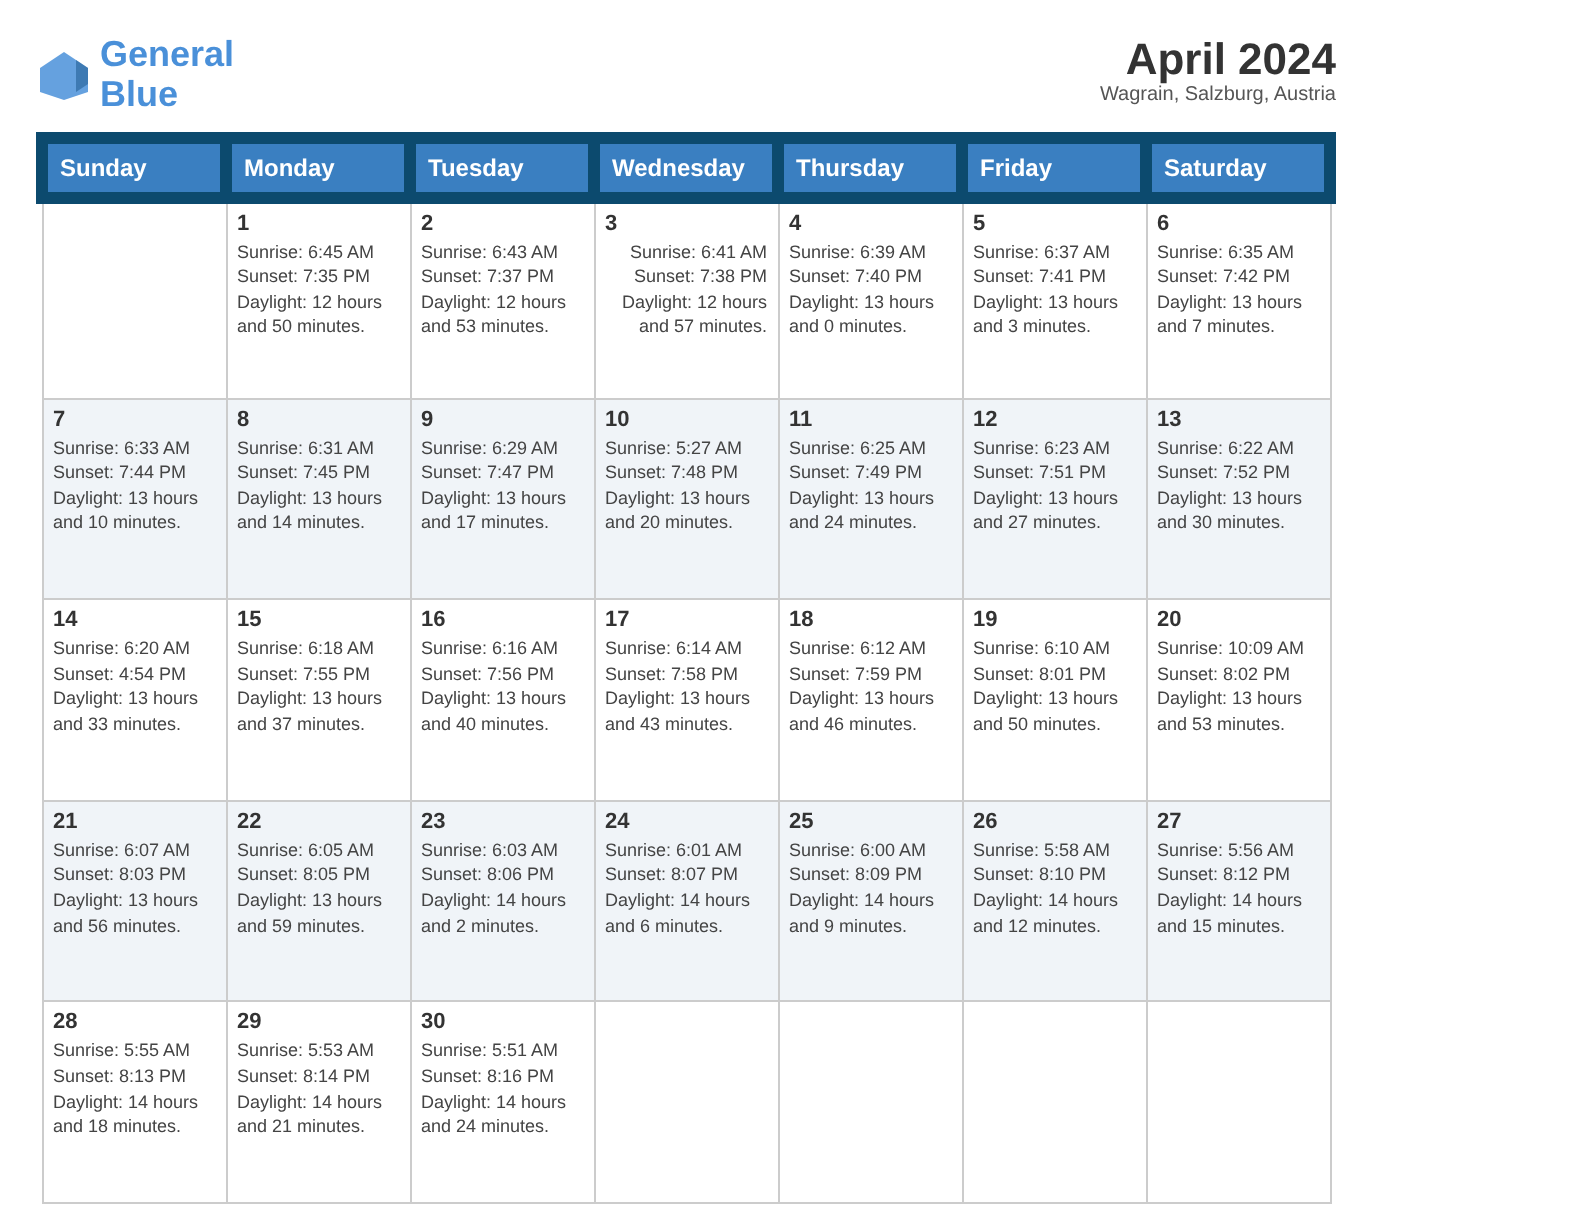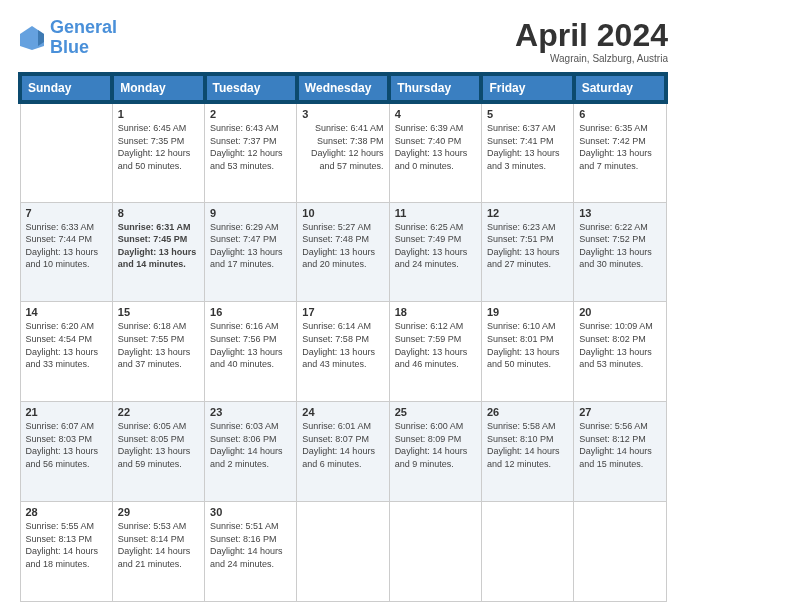--- a/index.html
+++ b/index.html
@@ -38,42 +38,42 @@
       color: #4a90d9;
     }
     .logo-icon {
       width: 28px;
       height: 28px;
     }
     .title-block {
       text-align: right;
     }
     .month-title {
-      font-size: 32px;
+      font-size: 22px;
       font-weight: bold;
       color: #333;
       line-height: 1.1;
     }
     .subtitle {
       font-size: 10px;
       color: #555;
     }
     .calendar-table {
       width: 100%;
       border-collapse: collapse;
       flex: 1;
     }
     .calendar-table th {
       background: #3a7fc1;
       color: #fff;
       font-size: 12px;
       font-weight: bold;
       padding: 5px 6px;
       text-align: left;
-      border: 4px solid #0c4a6e;
+      border: 6px solid #0c4a6e;
     }
     .calendar-table td {
       vertical-align: top;
       border: 1px solid #ccc;
       padding: 4px 5px;
       font-size: 9.5px;
       color: #333;
       width: calc(100% / 7);
       height: 82px;
     }
@@ -185,21 +185,21 @@
         <tr>
           <td>
             <span class="day-number">7</span>
             <div class="day-info" style="white-space: pre-line;">Sunrise: 6:33 AM
 Sunset: 7:44 PM
 Daylight: 13 hours
 and 10 minutes.</div>
           </td>
           <td>
             <span class="day-number">8</span>
-            <div class="day-info" style="white-space: pre-line; font-weight: bold;">Sunrise: 6:31 AM
+            <div class="day-info" style="white-space: pre-line;">Sunrise: 6:31 AM
 Sunset: 7:45 PM
 Daylight: 13 hours
 and 14 minutes.</div>
           </td>
           <td>
             <span class="day-number">9</span>
             <div class="day-info" style="white-space: pre-line;">Sunrise: 6:29 AM
 Sunset: 7:47 PM
 Daylight: 13 hours
 and 17 minutes.</div>

